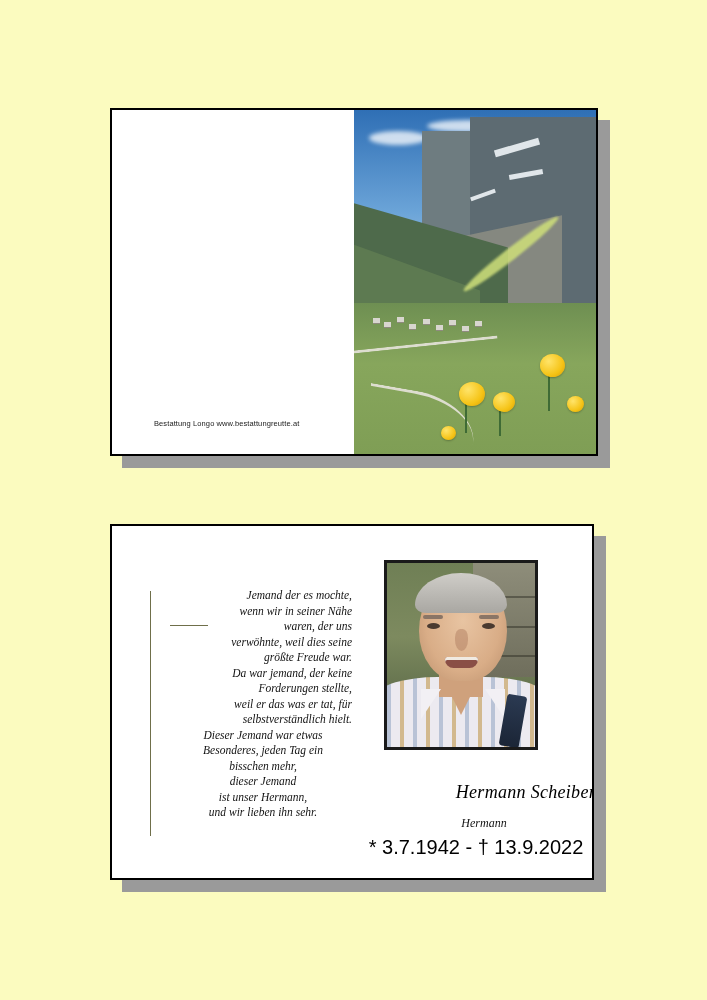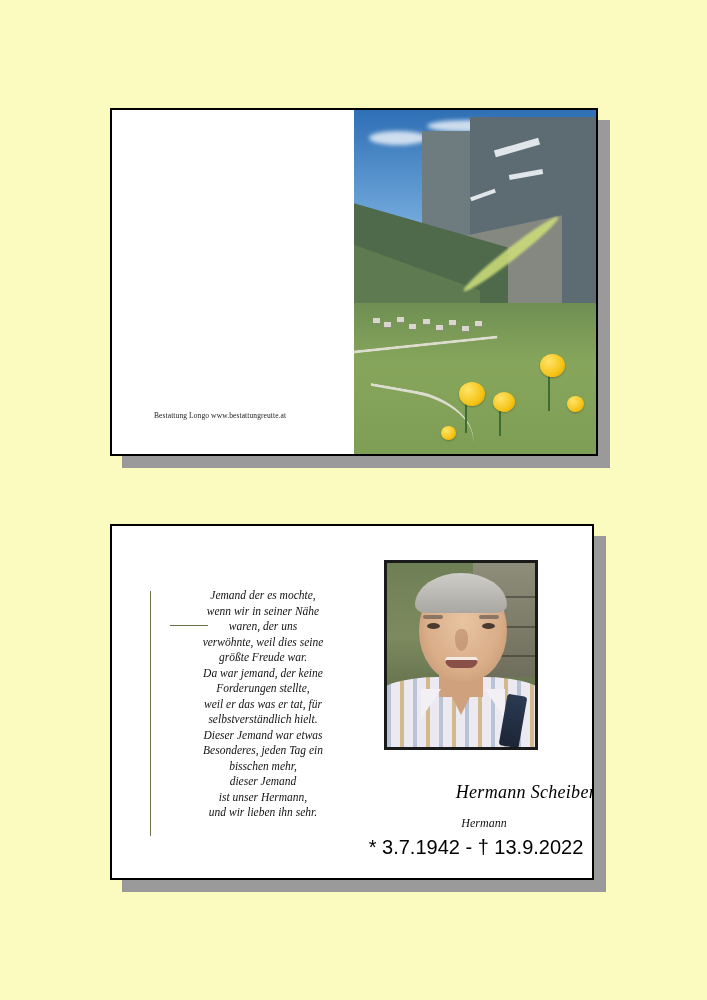--- a/index.html
+++ b/index.html
@@ -195,22 +195,22 @@
     background: #cfe07a;
     opacity: .85;
     border-radius: 50%;
     transform: rotate(-38deg);
     filter: blur(1px);
   }
 
   #top-card-imprint {
     position: absolute;
     left: 42px;
-    bottom: 34px;
-    font-family: Liberation Serif, serif;
+    bottom: 26px;
+    font-family: Liberation Sans, sans-serif;
     font-size: 7.5px;
     color: #1a1a1a;
     letter-spacing: .1px;
     white-space: nowrap;
   }
 
   
   #bottom-card-wrap {
     left: 110px;
     top: 524px;
@@ -518,21 +518,21 @@
 
 <div class="card-wrap" id="bottom-card-wrap">
   <div class="card-shadow" id="bottom-card-shadow"></div>
   <div class="card" id="bottom-card">
 
     <div id="cross">
       <div id="cross-bar"></div>
     </div>
 
     <div id="verse">
-      <div class="stanza" style="white-space:pre-line;">Jemand der es mochte,
+      <div class="stanza" style="white-space:pre-line;text-align:right;">Jemand der es mochte,
 wenn wir in seiner Nähe
 waren, der uns
 verwöhnte, weil dies seine
 größte Freude war.
 Da war jemand, der keine
 Forderungen stellte,
 weil er das was er tat, für
 selbstverständlich hielt.</div>
       <div class="stanza" style="white-space:pre-line;">Dieser Jemand war etwas
 Besonderes, jeden Tag ein

